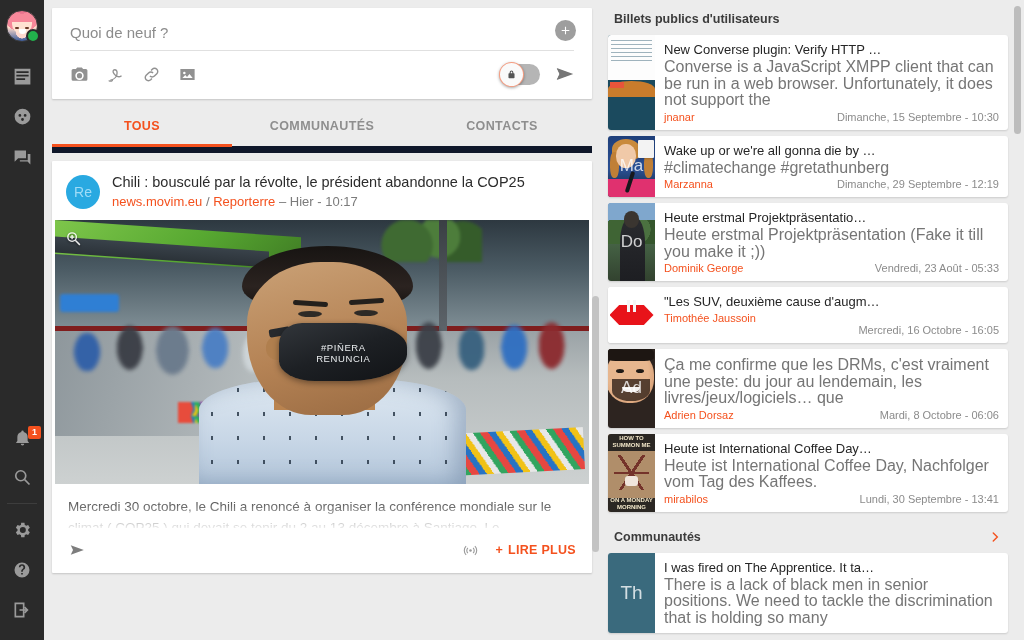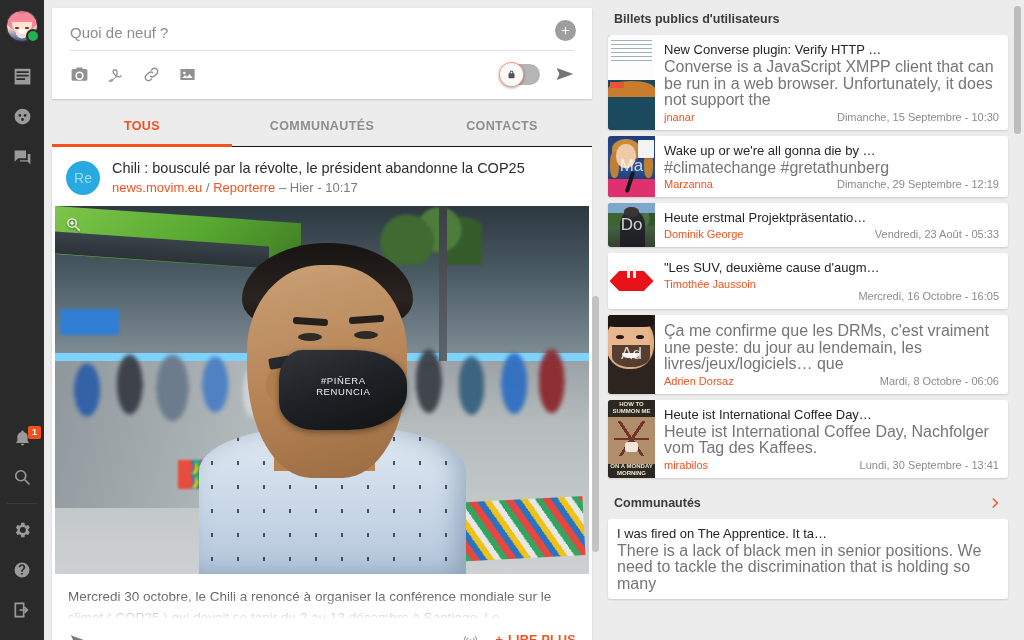--- a/index.html
+++ b/index.html
@@ -109,21 +109,22 @@
     width: 25px; height: 25px; border-radius: 50%;
     background: #fafafa; box-shadow: 0 1px 3px rgba(0,0,0,.35);
     display: flex; align-items: center; justify-content: center;
     color: #555;
     border: 1.5px solid rgba(244,81,30,.55);
   }
   .send-icon { color: #767676; cursor: pointer; display: flex; }
 
   
   .tabs {
-    display: flex; border-bottom: 1px solid #0f172a;
+    display: flex; border-bottom: 7px solid #0f172a;
+    margin-bottom: 8px;
   }
   .tab {
     flex: 1 1 0; text-align: center;
     font-size: 12.5px; letter-spacing: .4px; font-weight: bold;
     color: #8e8e8e; padding: 12px 0 11px 0;
     cursor: pointer; border-bottom: 3px solid transparent;
     margin-bottom: -1px;
   }
   .tab.active { color: #f4511e; border-bottom-color: #f4511e; }
 
@@ -135,22 +136,22 @@
     background: #29a9e1; color: #9fdcf7;
     display: flex; align-items: center; justify-content: center;
     font-size: 14px; margin-right: 12px; flex: 0 0 auto;
   }
   .post-title { font-size: 14.5px; color: #2c2c2c; line-height: 17px; }
   .post-sub { font-size: 13px; color: #7b7b7b; margin-top: 3px; }
   .post-sub .src { color: #f4511e; }
   .post-sub .author { color: #f4511e; }
   .post-media {
     position: relative; margin: 0 3px;
-    height: 368px; overflow: hidden;
-    background: #7dd3fc;
+    height: 264px; overflow: hidden;
+    background: #7f1d1d;
   }
   .photo { position: absolute; inset: 0; }
   .ph-sky { position:absolute; left:0; top:0; right:0; height:40%;
     background: linear-gradient(180deg,#2d3840 0%, #4a5a63 45%, #7d8c93 100%); }
   .ph-awning { position:absolute; left:0; top:0; width:46%; height:13%;
     background: linear-gradient(135deg,#7ec64b 0%, #57a831 55%, #3f7a24 100%);
     transform: skewY(4deg); transform-origin: left top; }
   .ph-awning2 { position:absolute; left:0; top:9%; width:40%; height:6%;
     background: linear-gradient(180deg,#39424a,#2b3238); transform: skewY(4deg); }
   .ph-ground { position:absolute; left:0; bottom:0; right:0; height:58%;
@@ -629,20 +630,21 @@
     <div class="news-item">
       <div class="news-thumb th-dominik">
         <div class="sky"></div>
           <div class="foliage"></div>
           <div class="person"></div>
           <div class="head"></div>
         <span style="position:relative;z-index:5">Do</span>
       </div>
       <div class="news-body">
         <div class="news-title">Heute erstmal Projektpräsentatio…</div>
+        <div class="news-snippet">Heute erstmal Projektpräsentation (Fake it till you make it ;))</div>
         <div class="news-meta">
           <span class="news-author">Dominik George</span>
           <span class="news-date">Vendredi, 23 Août - 05:33</span>
         </div>
       </div>
     </div>
 
     <div class="news-item">
       <div class="news-thumb th-suv">
         <div class="shape"></div>
@@ -700,20 +702,23 @@
       <span>Communautés</span>
       <span class="grow"></span>
       <span class="chev">
         <svg width="14" height="14" viewBox="0 0 24 24" fill="none" stroke="currentColor" stroke-width="2.4" stroke-linecap="round">
           <path d="M9 5l7 7-7 7"></path>
         </svg>
       </span>
     </div>
 
     <div class="news-item">
+      <div class="news-thumb th-th" style="font-size:19px">
+        <span>Th</span>
+      </div>
       <div class="news-body">
         <div class="news-title">I was fired on The Apprentice. It ta…</div>
         <div class="news-snippet">There is a lack of black men in senior positions. We need to tackle the discrimination that is holding so many</div>
       </div>
     </div>
 
     <div class="right-scroll"></div>
   </aside>
 </div>
 

